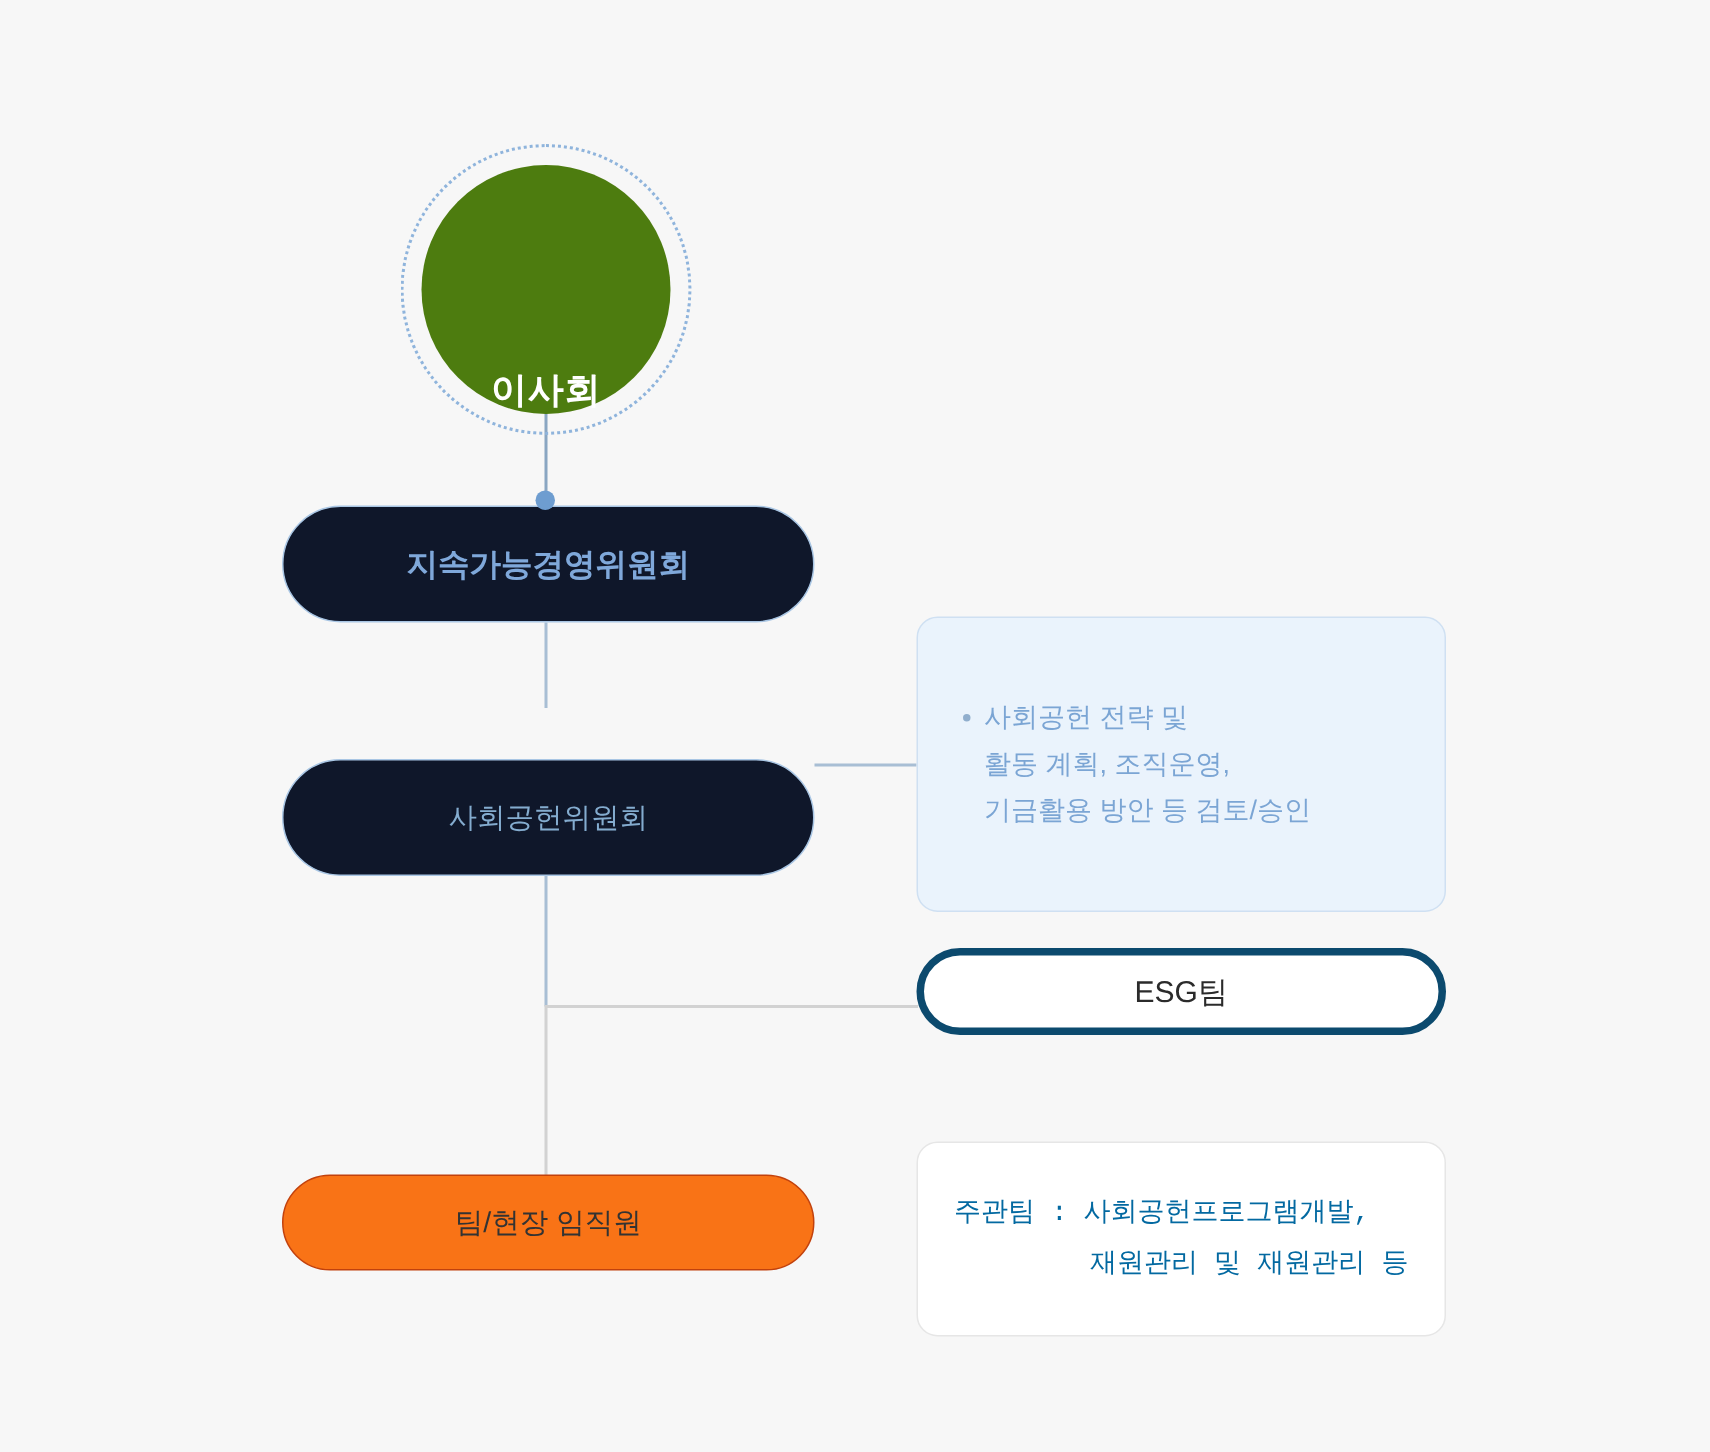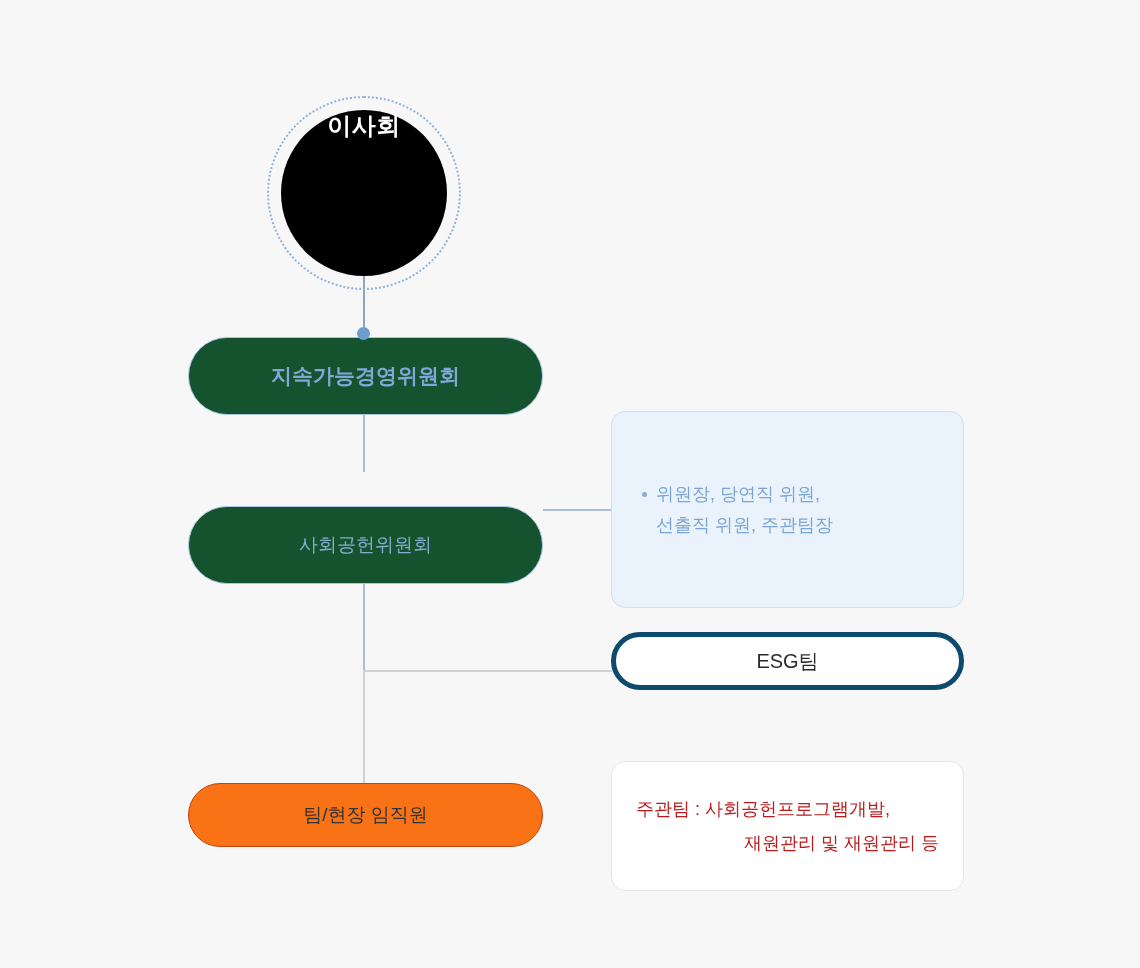--- a/index.html
+++ b/index.html
@@ -94,23 +94,23 @@
     border: 2px dotted #8fb4dc;
     box-sizing: border-box;
   }
   .circle-core {
     position: absolute;
     left: 14px;
     top: 14px;
     width: 166px;
     height: 166px;
     border-radius: 50%;
-    background: #000000;
-    display: flex;
-    align-items: flex-start;
+    background: #4d7c0f;
+    display: flex;
+    align-items: flex-end;
     justify-content: center;
   }
   .circle-label {
     color: #ffffff;
     font-size: 24px;
     font-weight: bold;
     letter-spacing: 0.5px;
   }
 
   
@@ -120,21 +120,21 @@
     display: flex;
     align-items: center;
     justify-content: center;
     border-radius: 46px;
     z-index: 3;
   }
   .pill-blue {
     left: 188px;
     width: 355px;
     height: 78px;
-    background: #14532d;
+    background: #0f172a;
     border: 1px solid #a9c6e4;
   }
   .pill-sustain { top: 337px; }
   .pill-social  { top: 470px; margin-top: 36px; }
 
   .pill-blue .pill-label-bold {
     color: #7fa8da;
     font-size: 21px;
     font-weight: bold;
   }
@@ -216,24 +216,25 @@
     height: 130px;
     background: #ffffff;
     border: 1px solid #e6e6e6;
     border-radius: 14px;
     display: flex;
     flex-direction: column;
     justify-content: center;
     padding: 0 24px;
   }
   .detail-white .dw-line {
-    color: #b91c1c;
+    color: #0369a1;
     font-size: 18px;
     line-height: 34px;
     text-align: right;
+    font-family: Liberation Mono, monospace;
   }
   .detail-white .dw-line-first {
     text-align: left;
   }
 </style>
 </head>
 <body>
 
 <div id="chart-root">
 
@@ -256,22 +257,23 @@
     <span class="pill-label-bold">지속가능경영위원회</span>
   </div>
 
   <div class="pill pill-blue pill-social">
     <span class="pill-label">사회공헌위원회</span>
   </div>
 
   <div class="detail-box detail-blue">
     <div class="bullet-item">
       <span class="bullet-dot"></span>
-      <span class="bullet-text">위원장, 당연직 위원,
-선출직 위원, 주관팀장</span>
+      <span class="bullet-text">사회공헌 전략 및
+활동 계획, 조직운영,
+기금활용 방안 등 검토/승인</span>
     </div>
   </div>
 
   <div class="pill pill-white">
     <span class="pill-label">ESG팀</span>
   </div>
 
   <div class="pill pill-gray">
     <span class="pill-label">팀/현장 임직원</span>
   </div>

